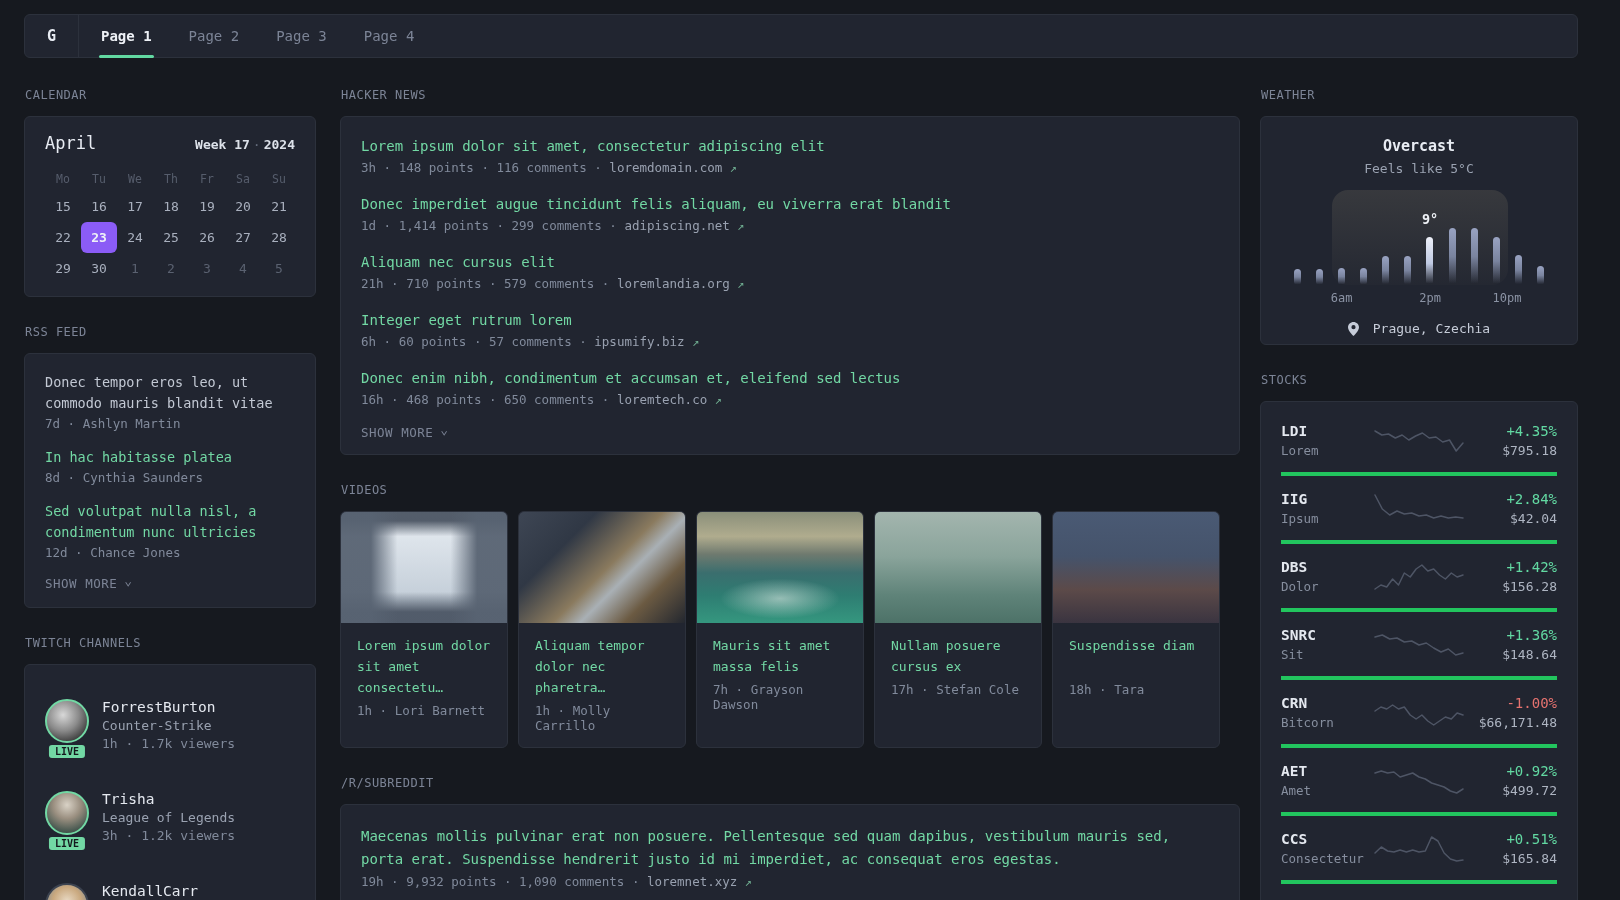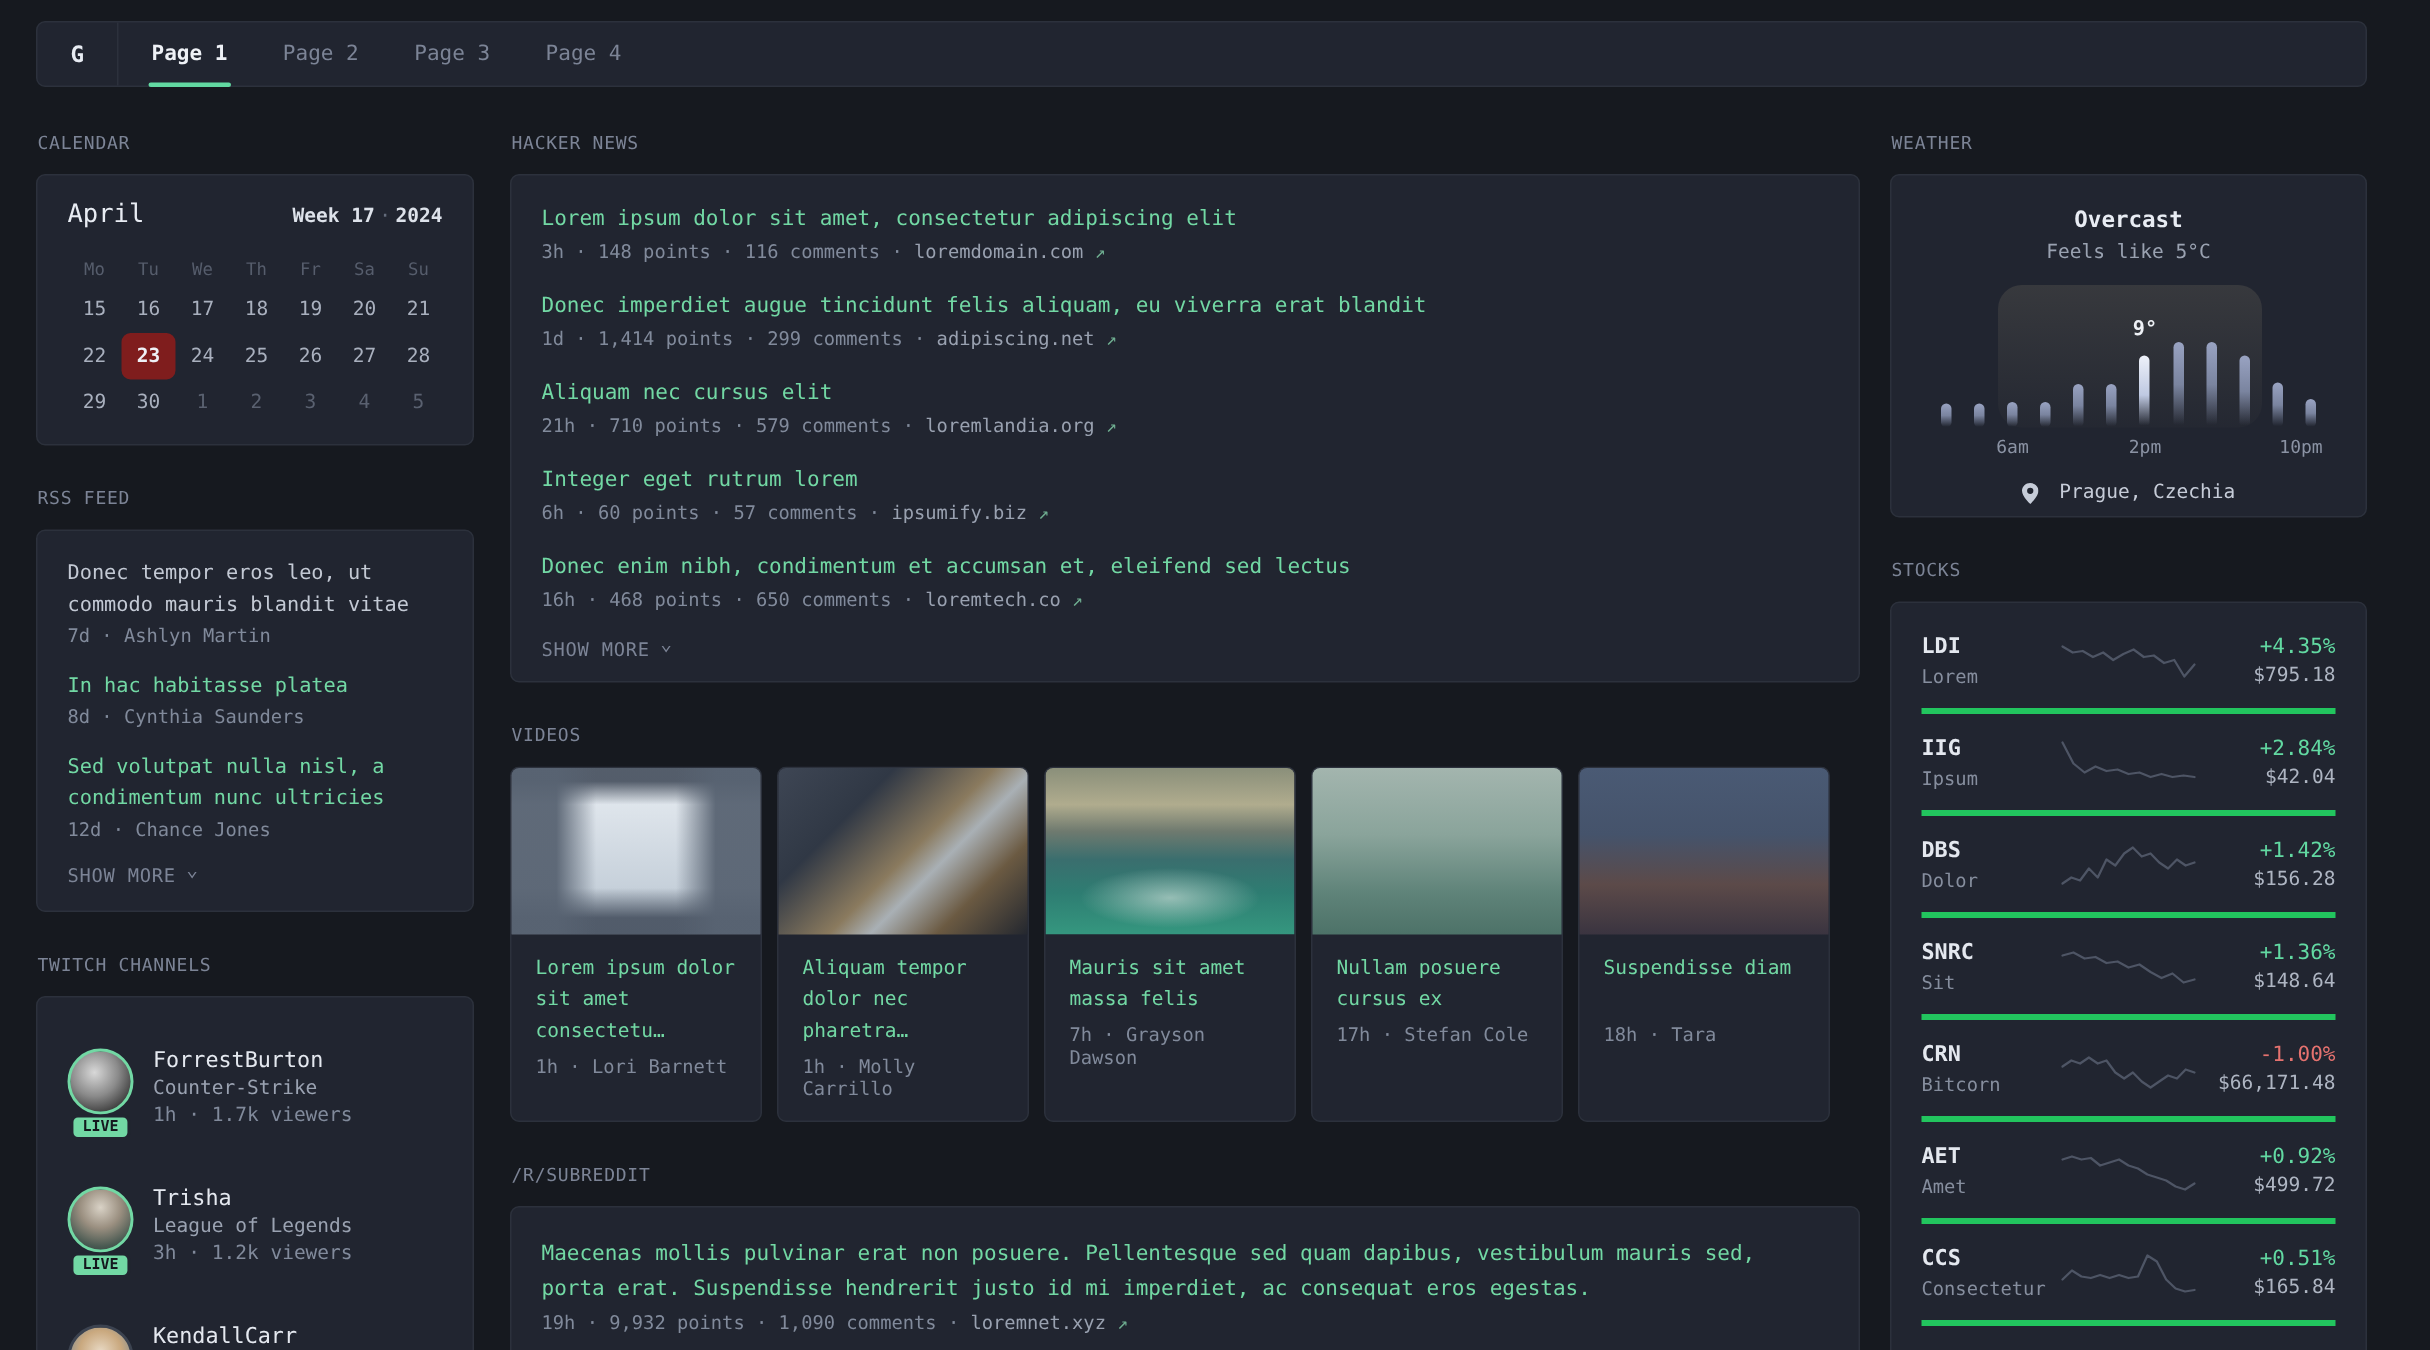--- a/index.html
+++ b/index.html
@@ -50,21 +50,21 @@
   
   .cal-card { padding:16px 20px 12px; }
   .cal-head { display:flex; justify-content:space-between; align-items:baseline; }
   .cal-month { font-size:17px; color:#e8ecf3; }
   .cal-week { font-size:13px; color:#dde2ea; font-weight:bold; }
   .cal-week .sep { color:#646c7c; font-weight:normal; margin:0 3px; }
   .cal-grid { display:grid; grid-template-columns:repeat(7,36px); margin-top:14px; }
   .cal-cell { height:31px; display:flex; align-items:center; justify-content:center; font-size:13px; color:#a9b0be; }
   .cal-wd { color:#565d6c; font-size:11.5px; height:24px; }
   .cal-cell.dim { color:#5a6170; }
-  .cal-cell.selected { background:#7f1d1d; border-radius:6px; color:#eef1f6; font-weight:bold;text-align:right; }
+  .cal-cell.selected { background:#8b5cf6; border-radius:6px; color:#eef1f6; font-weight:bold;text-align:right; }
 
   
   .list-card { padding:18px 20px 16px; }
   .feed-item { margin-bottom:16px; }
   .feed-title { font-size:13.5px; line-height:21px; color:#72d8a4; cursor:pointer; }
   .feed-title.read { color:#c3c9d4; }
   .feed-item .meta { margin-top:2px; font-size:12.5px; }
   .show-more { color:#7c8496; font-size:12.5px; letter-spacing:.5px; cursor:pointer; margin-top:4px; display:flex; align-items:center; gap:7px; }
   .show-more .chev { font-size:13px; line-height:8px; position:relative; top:-3px; }
 
@@ -348,21 +348,21 @@
             <div class="wbar wbar-current" style="height: 48px;"></div>
             <div class="wbar" style="height: 57px;"></div>
             <div class="wbar" style="height: 57px;"></div>
             <div class="wbar" style="height: 48px;"></div>
             <div class="wbar" style="height: 30px;"></div>
             <div class="wbar" style="height: 19px;"></div>
           </div>
       <div class="w-hours" id="whours">
             <span style="left: 47.6818px;">6am</span>
             <span style="left: 136.045px;">2pm</span>
-            <span style="left: 240px;">10pm</span>
+            <span style="left: 213px;">10pm</span>
           </div>
       <div class="w-loc">
         <svg width="11" height="14" viewBox="0 0 11 14">
           <path d="M5.5 0C2.5 0 0 2.3 0 5.2 0 9 5.5 14 5.5 14S11 9 11 5.2C11 2.3 8.5 0 5.5 0zm0 7.3a2.1 2.1 0 1 1 0-4.2 2.1 2.1 0 0 1 0 4.2z" fill="#c6ccd8"></path>
         </svg>
         <span>Prague, Czechia</span>
       </div>
     </div>
 
     <div class="section-label">STOCKS</div>

